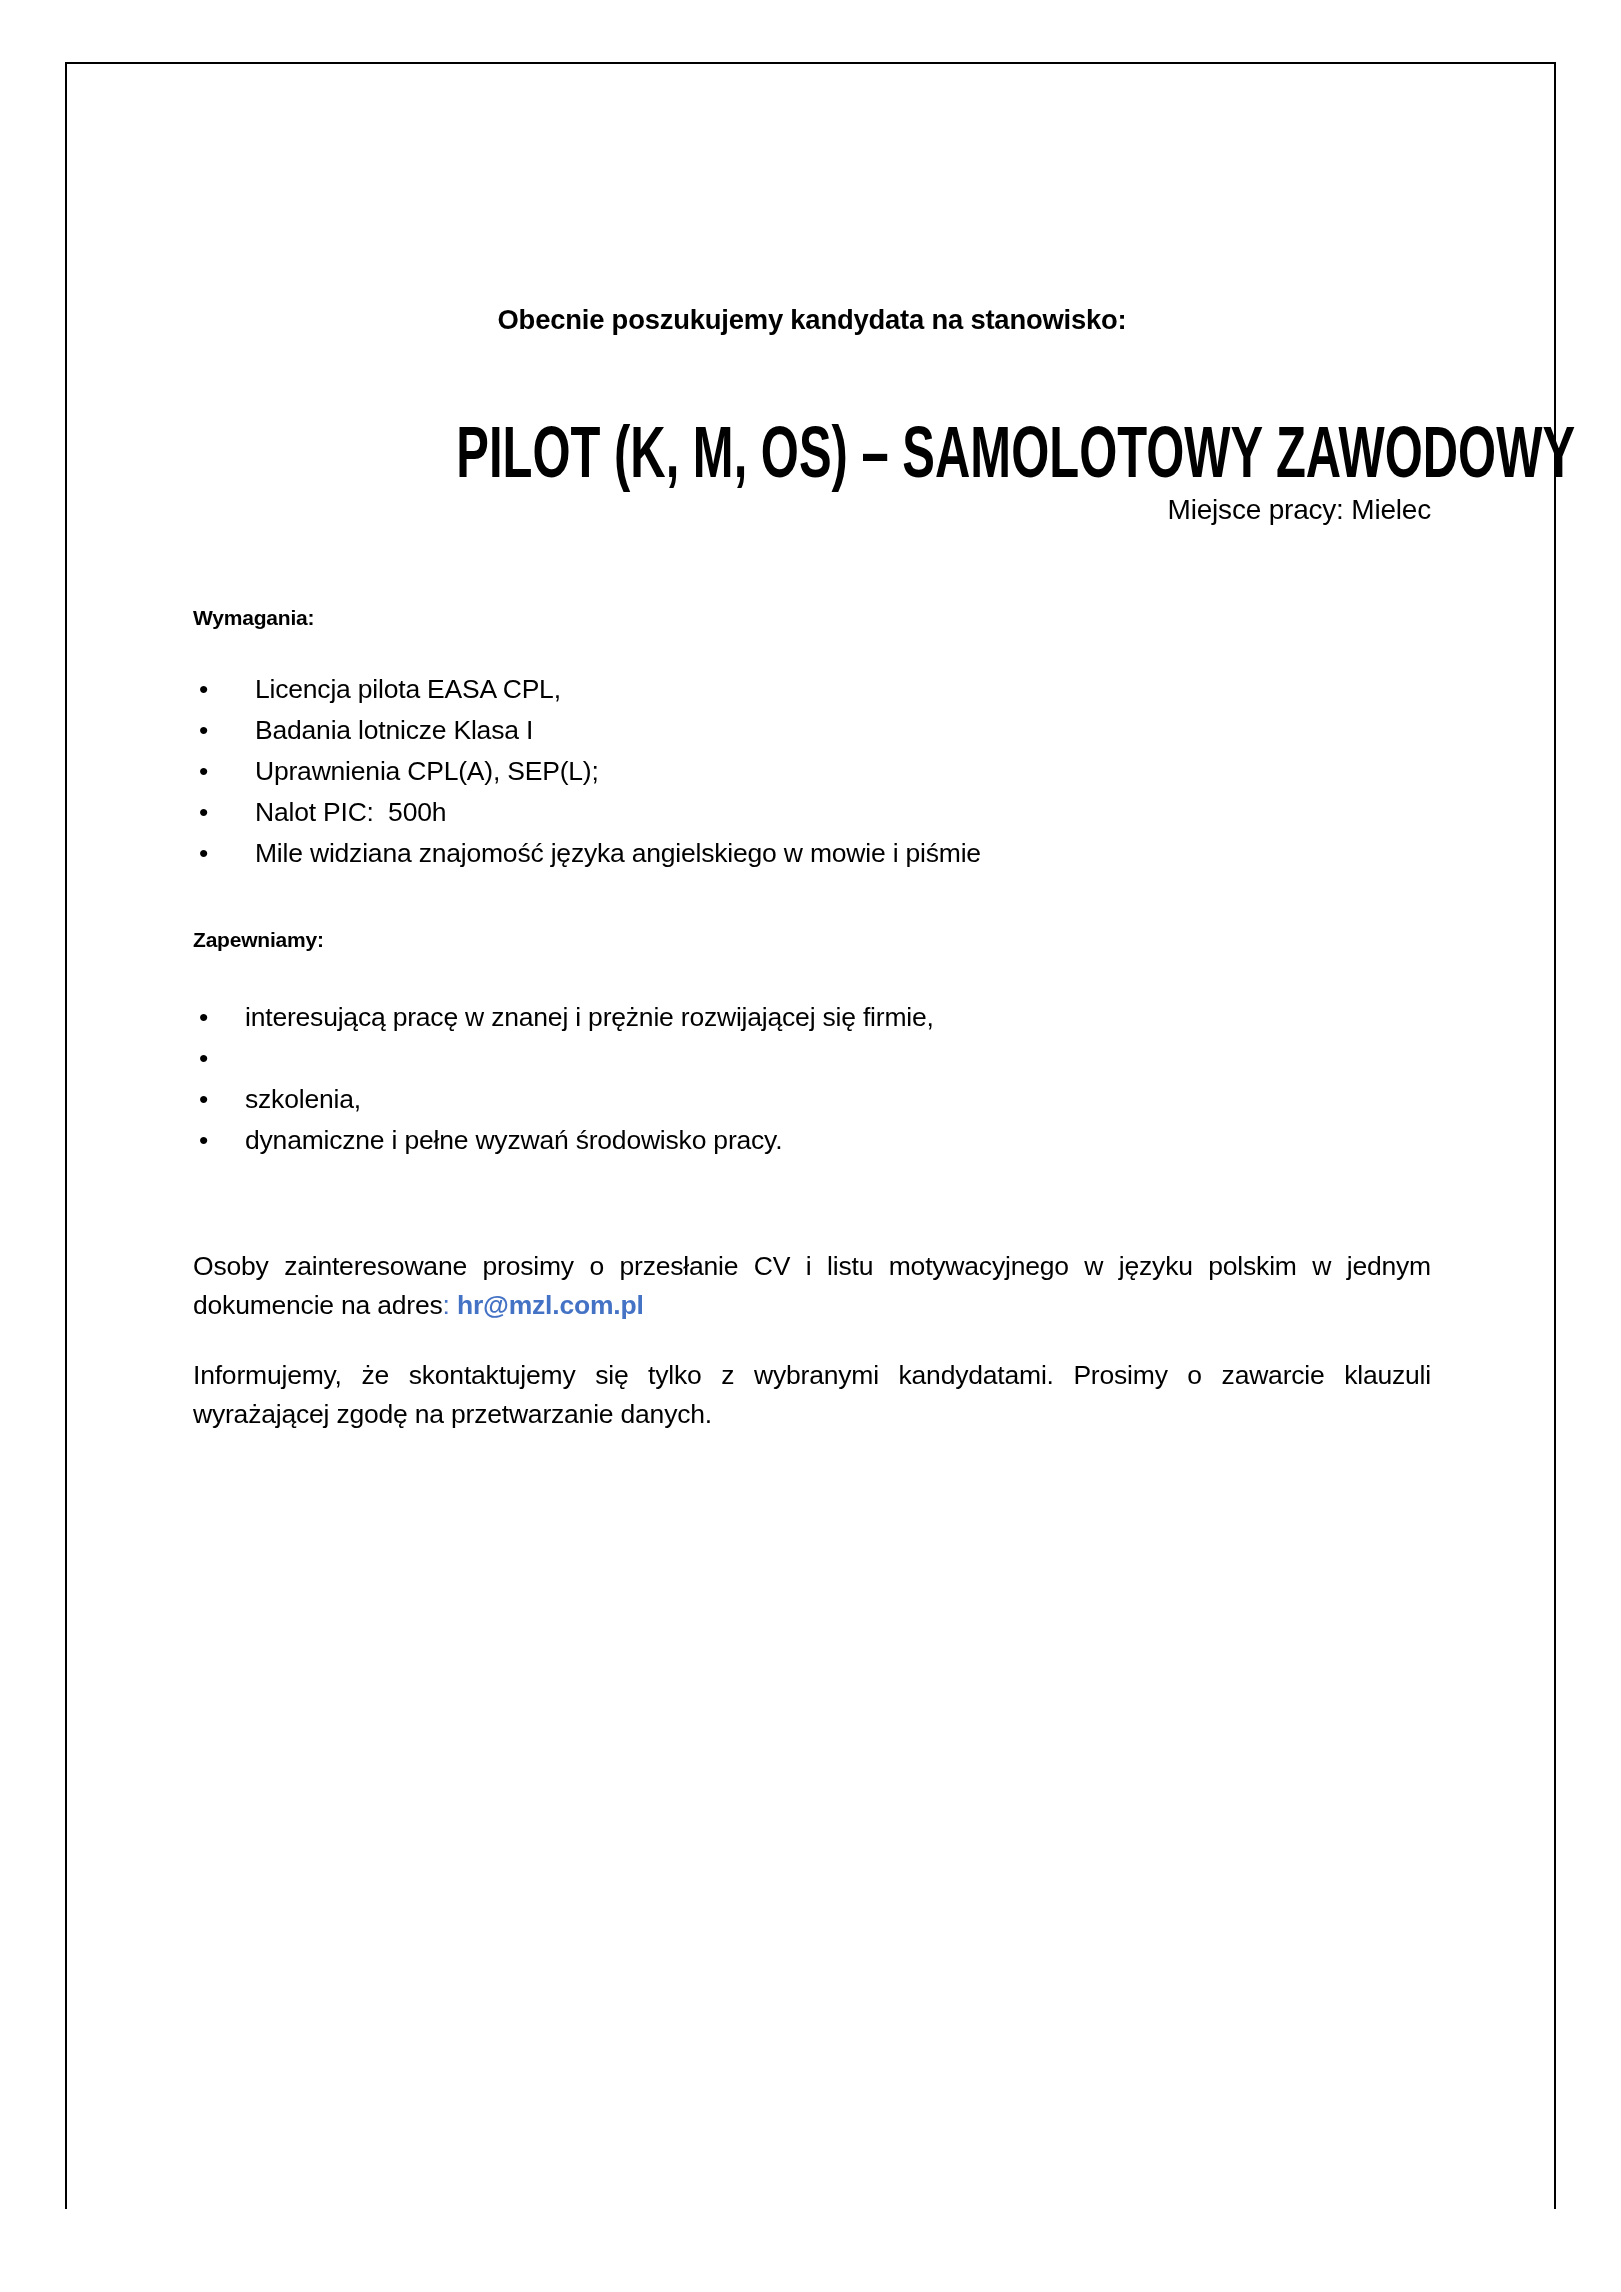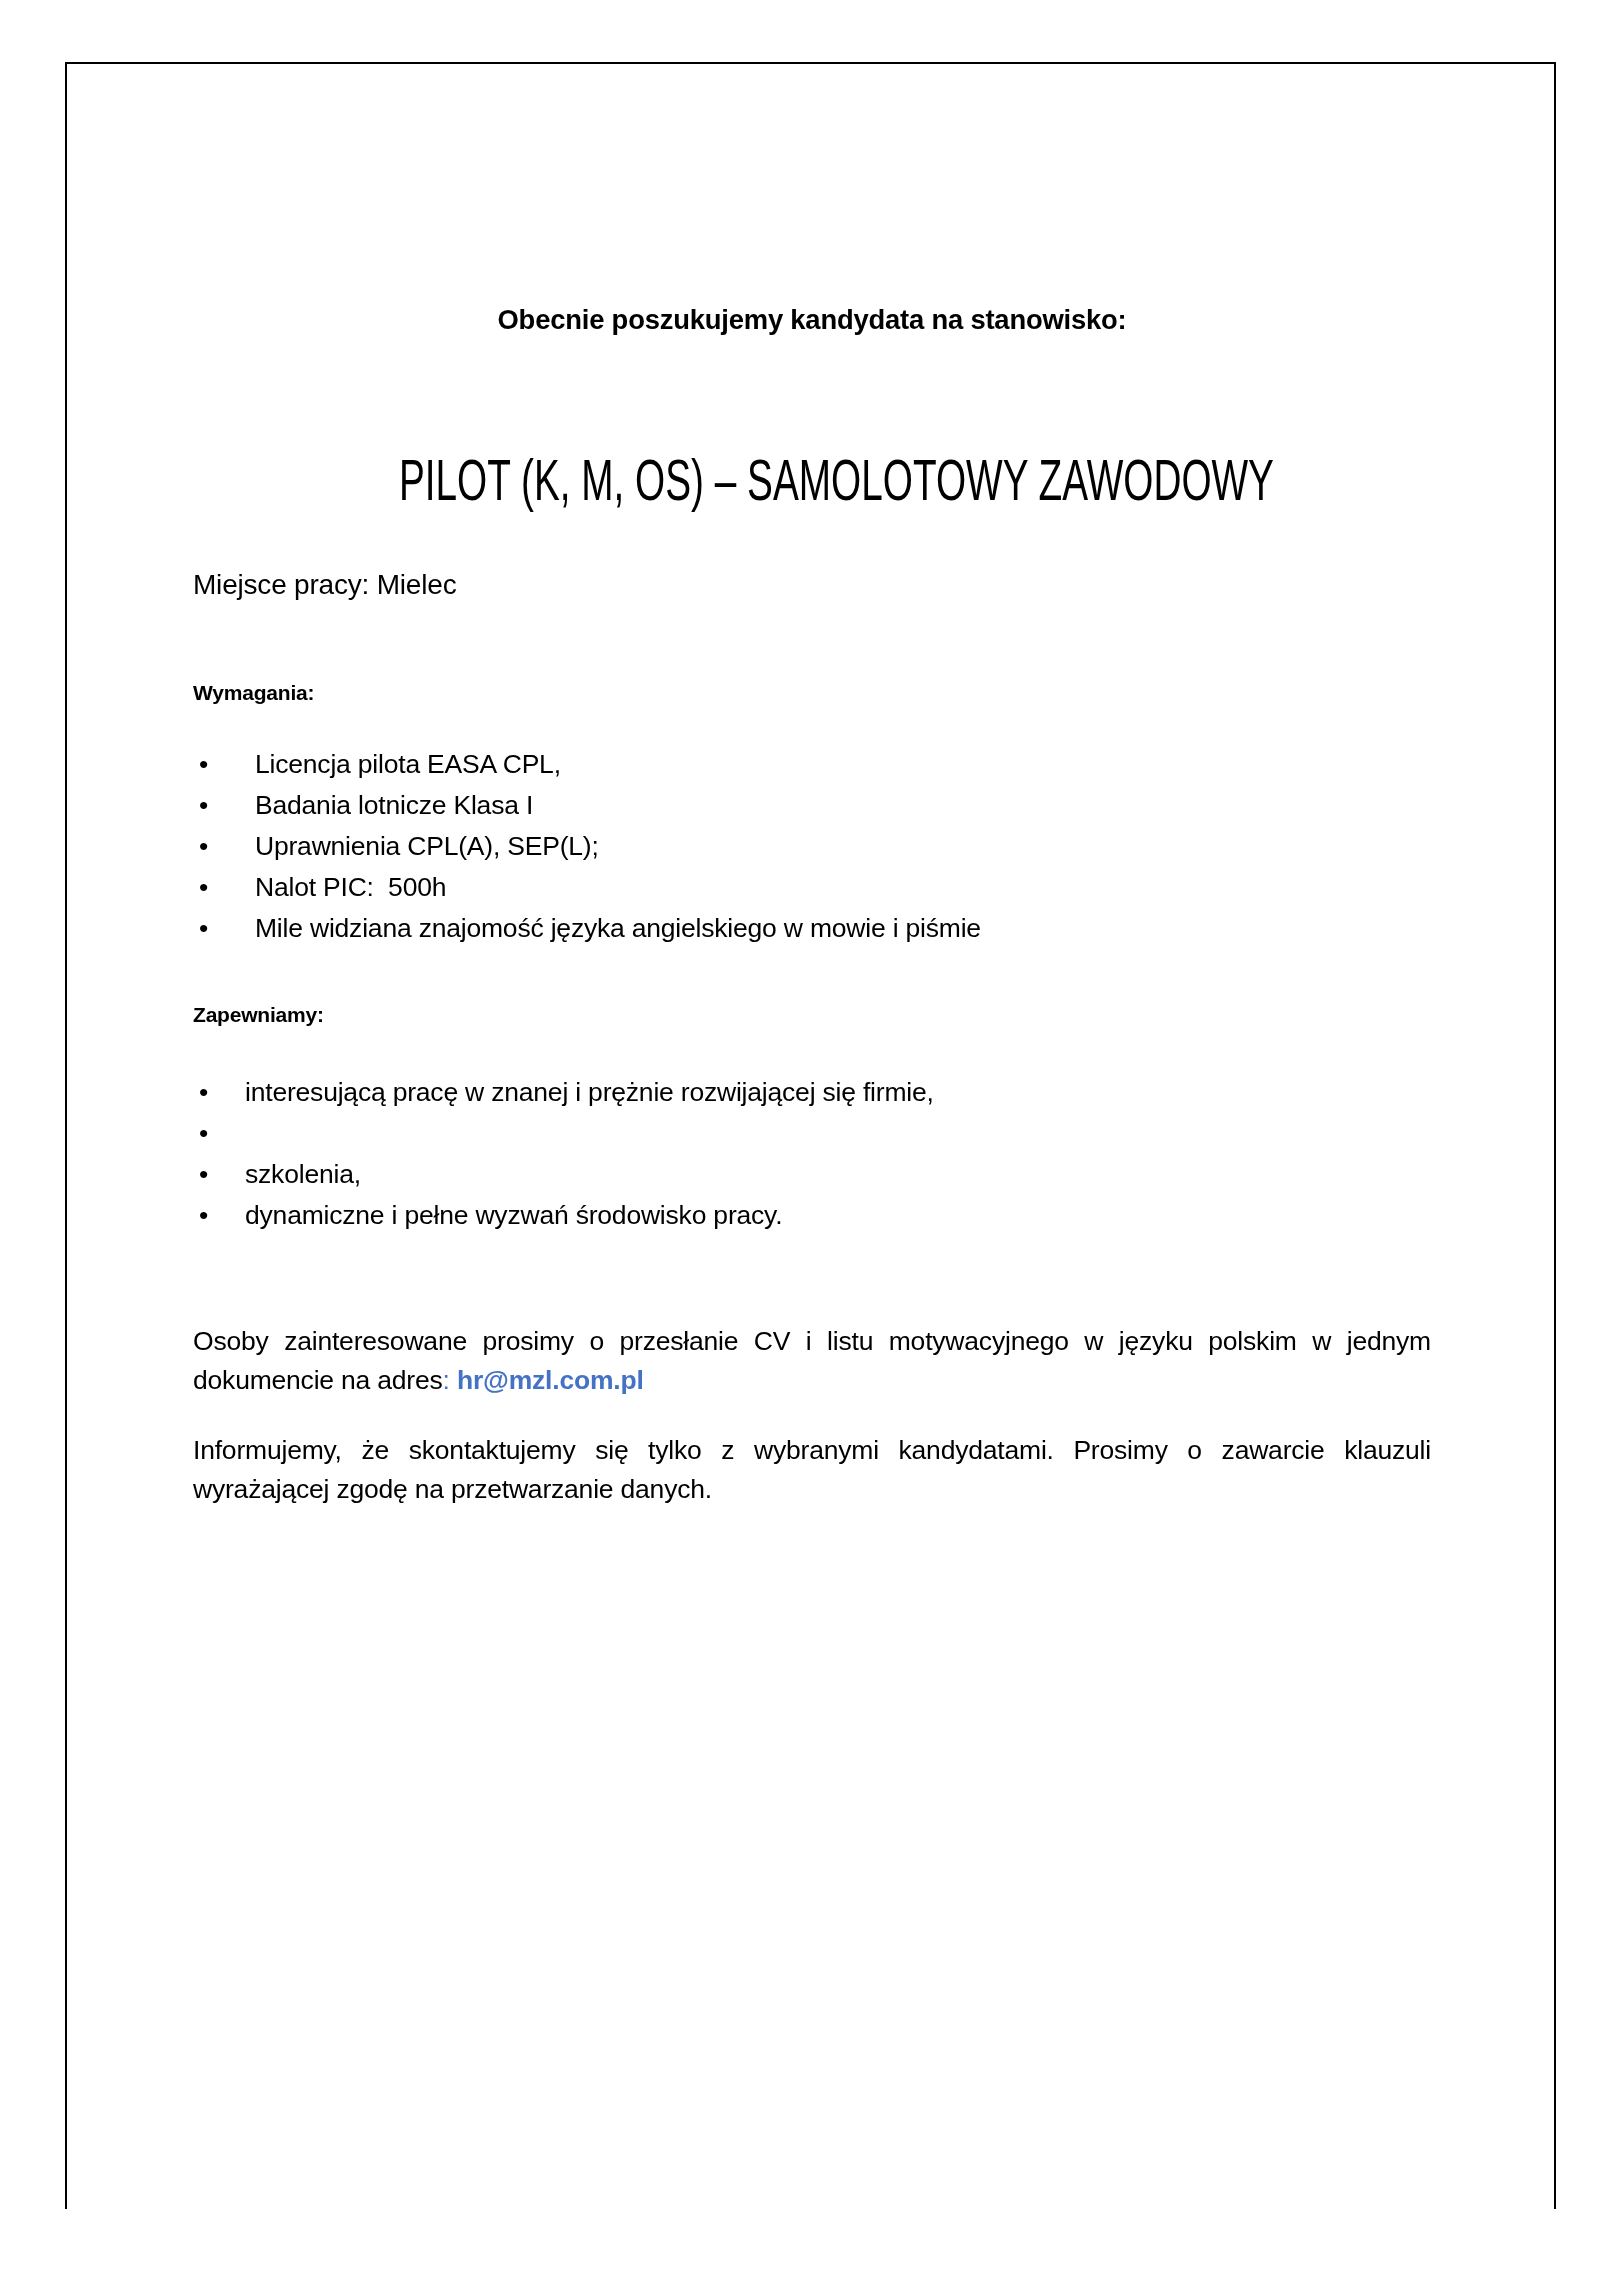--- a/index.html
+++ b/index.html
@@ -36,38 +36,37 @@
     padding: 235px 123px 0 126px;
   }
   .intro-line {
     font-size: 27.4px;
     font-weight: bold;
     line-height: 41px;
     text-align: center;
     letter-spacing: -0.2px;
   }
   .job-title {
-    margin-top: 104px;
+    margin-top: 76px;
     text-align: center;
-    font-size: 57px;
-    font-weight: normal;
+    font-size: 72px;
+    font-weight: bold;
     line-height: 73px;
     white-space: nowrap;
   }
   .job-title .condensed {
     display: inline-block;
     transform: scaleX(0.68);
     transform-origin: center center;
   }
   .job-subtitle {
-    text-align: left;
+    text-align: right;
     font-size: 28px;
     line-height: 42px;
     letter-spacing: -0.2px;
-    margin-top: 47px;
   }
   .section-heading {
     font-size: 21px;
     font-weight: bold;
     line-height: 41px;
     letter-spacing: -0.2px;
   }
   .section-heading.requirements { margin-top: 66px; }
   .section-heading.offer        { margin-top: 45px; }
   ul.bullet-list {

